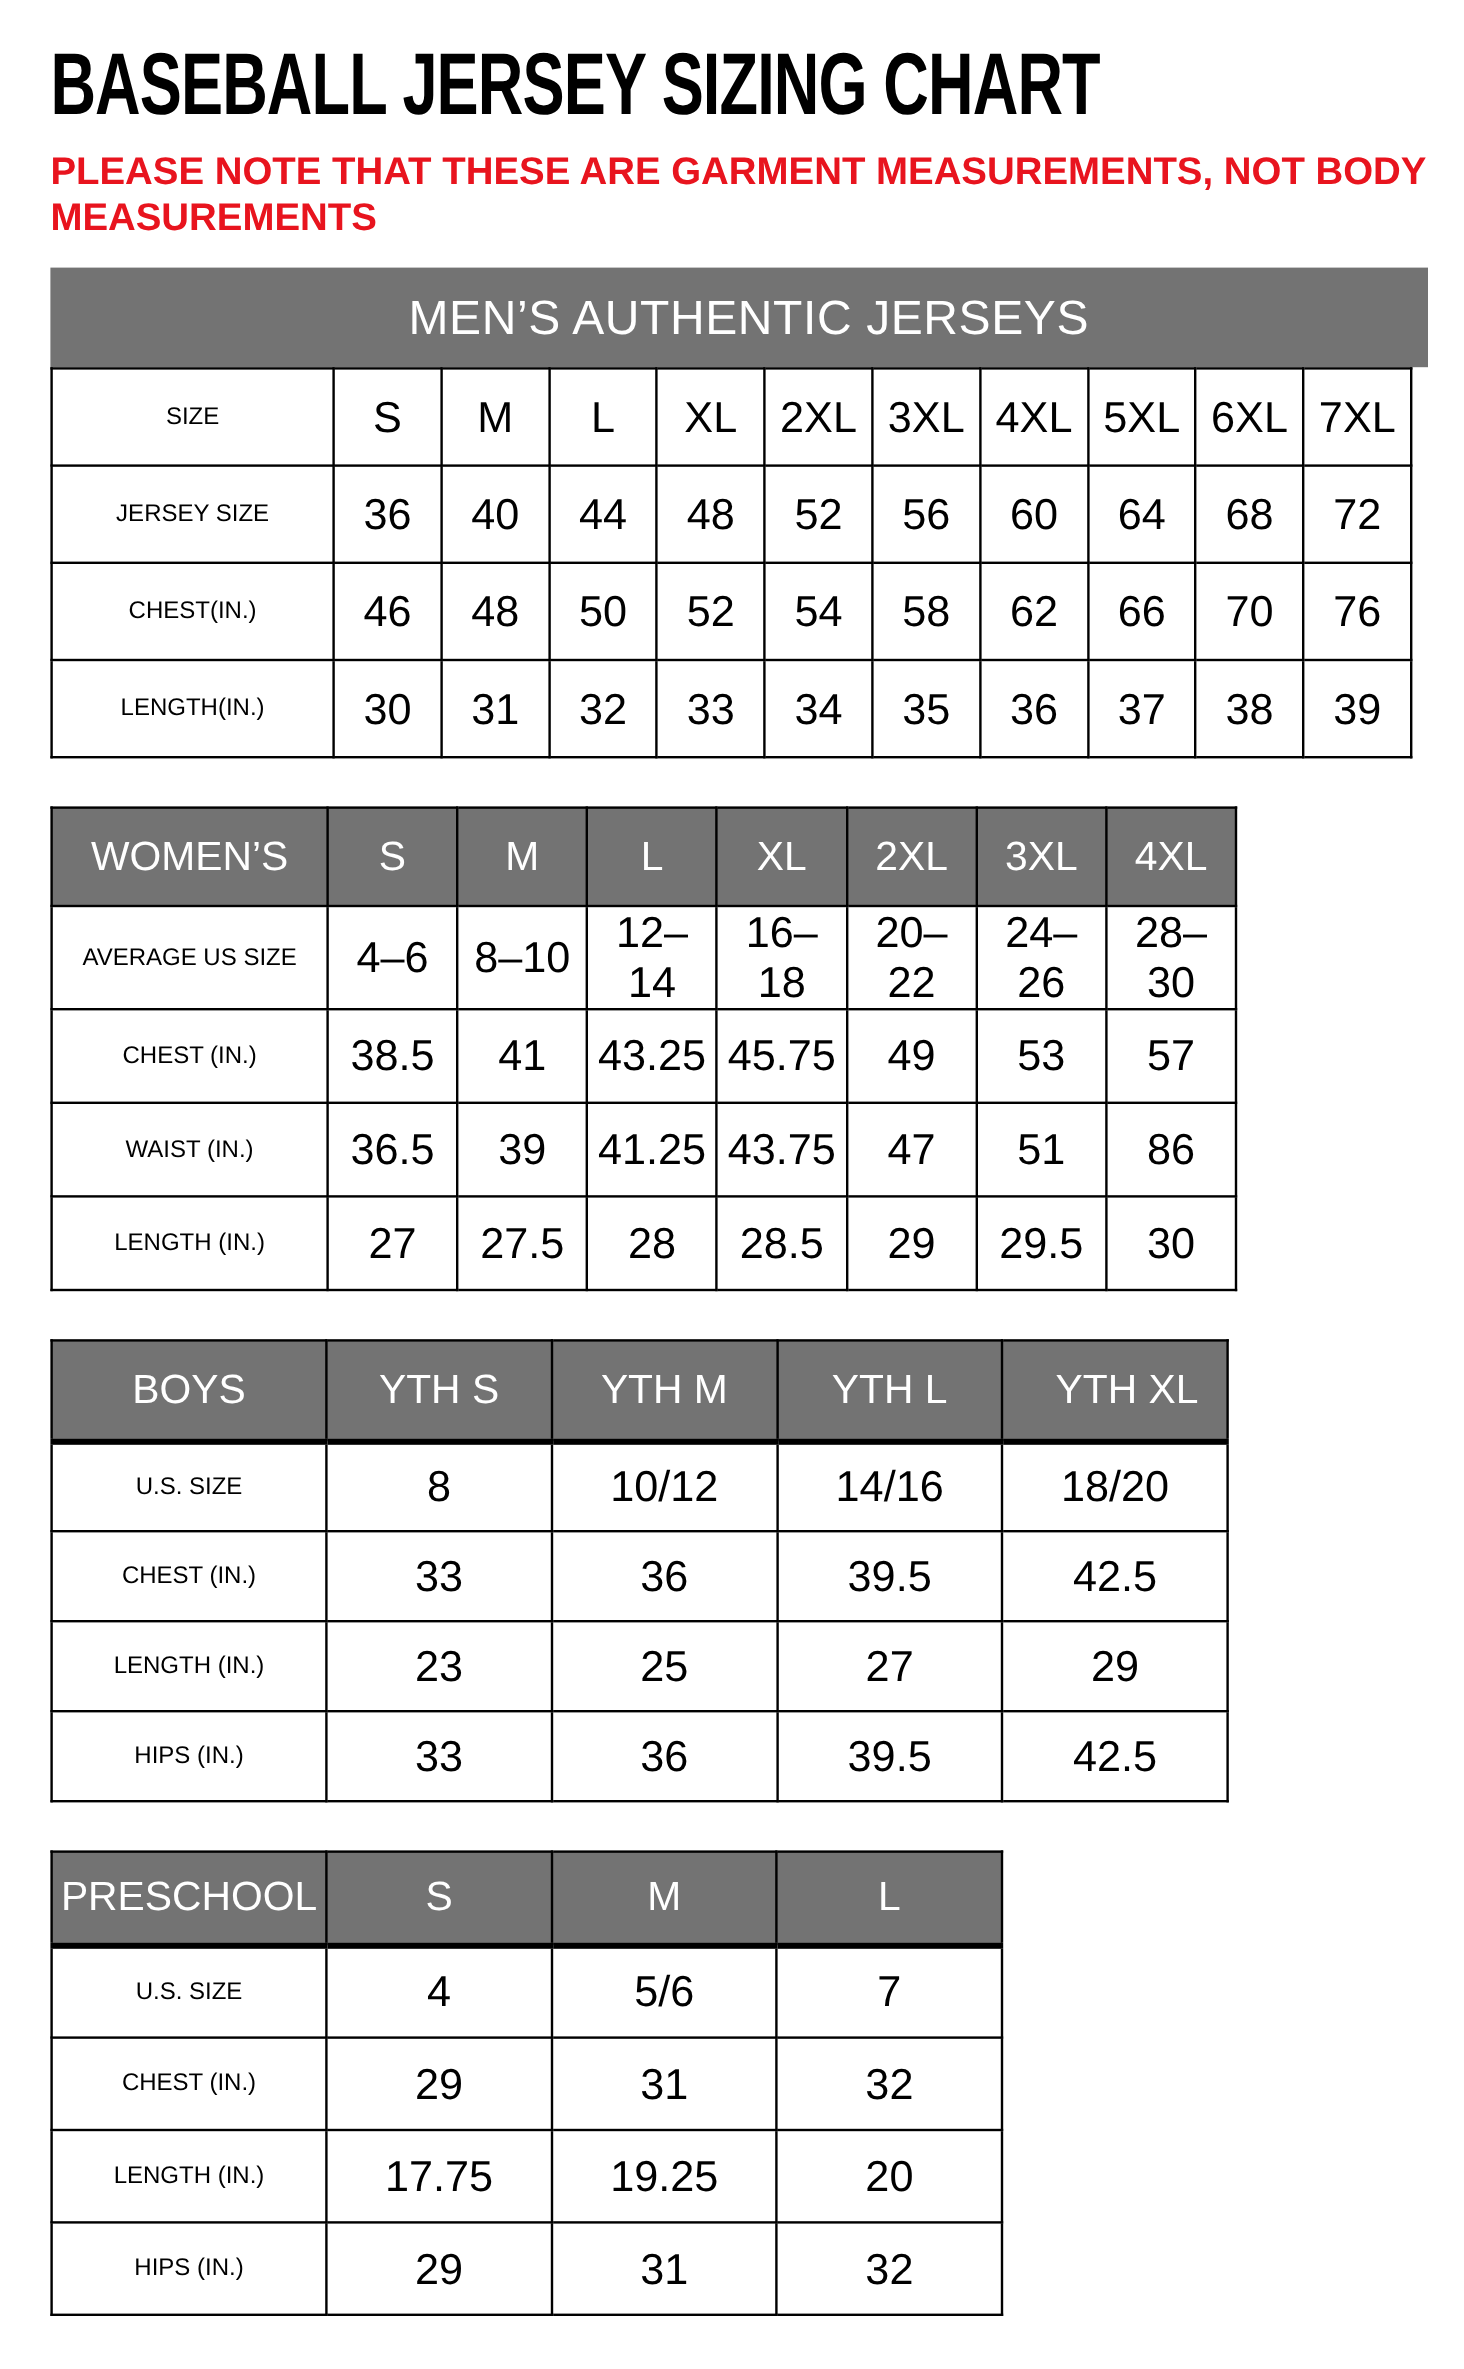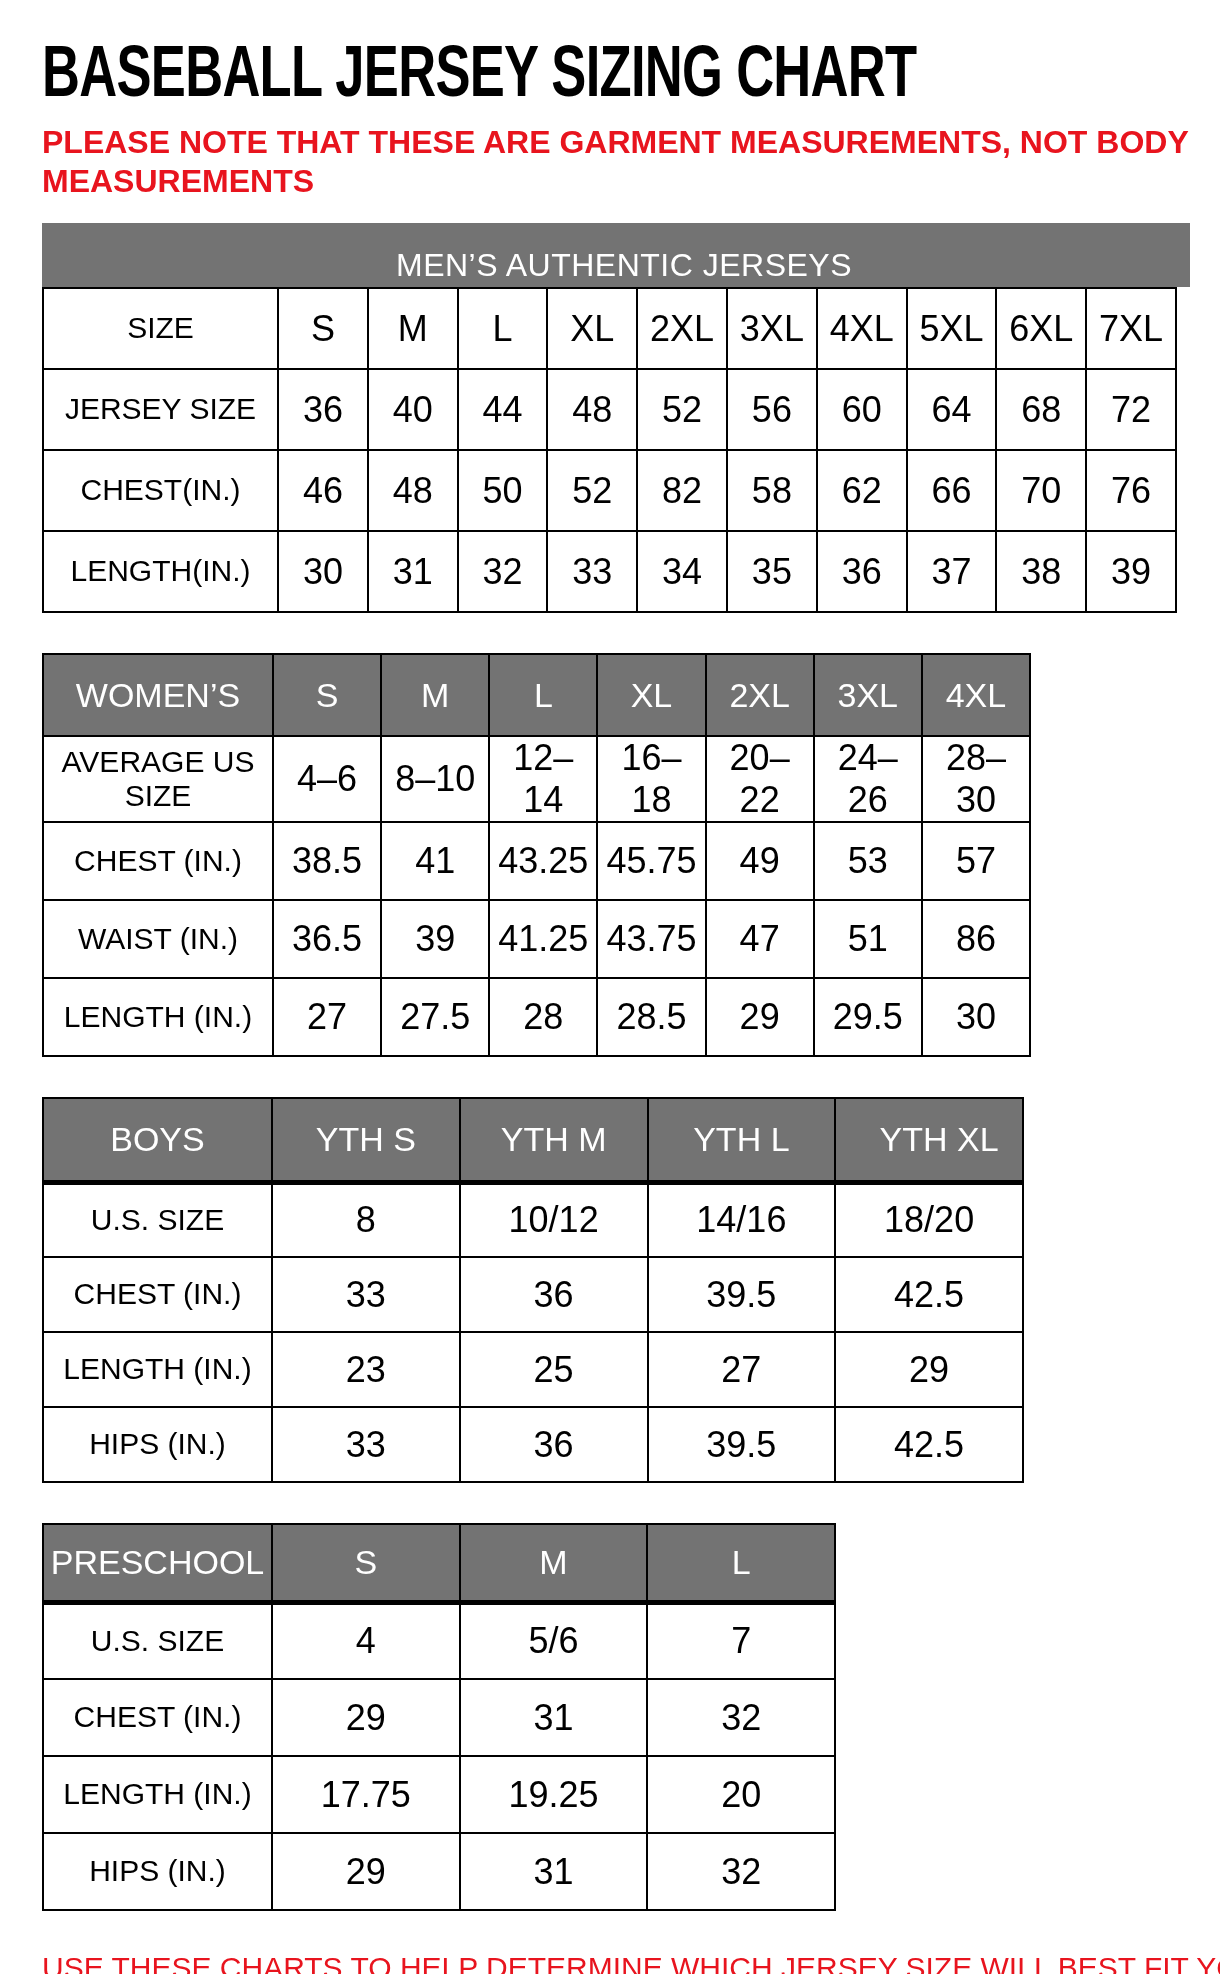--- a/index.html
+++ b/index.html
@@ -9,32 +9,32 @@
   .title{
     font-size:73px;font-weight:bold;line-height:1.0;margin:0 0 16px 0;
     letter-spacing:-1px;white-space:nowrap;
     transform:scaleX(0.72);transform-origin:0 50%;
   }
   .note{font-size:32px;line-height:1.22;margin:0 0 22px 0;font-weight:bold;}
   .note div{white-space:nowrap;}
 
   .tbl-section{margin:0 0 40px 0;}
   .banner{
-    height:64px;line-height:84px;text-align:center;color:#fff;
-    font-size:32px;letter-spacing:0.5px;padding-left:16px;
+    height:83px;line-height:84px;text-align:center;color:#fff;
+    font-size:40px;letter-spacing:0.5px;padding-left:16px;
   }
   table.size-table{
     border-collapse:collapse;table-layout:fixed;
     margin:0;background:#fff;
   }
   table.size-table th,table.size-table td{
     border:2px solid #000;text-align:center;vertical-align:middle;
     font-weight:normal;padding:0 4px;box-sizing:border-box;
   }
-  table.size-table th.row-label{font-size:30px;line-height:1.15;}
+  table.size-table th.row-label{font-size:20px;line-height:1.15;}
   table.size-table td{font-size:36px;}
   table.size-table tr.head-row th{
     color:#ffffff;font-size:34px;border:2px solid #000;
   }
   table.thick-head tr.head-row th{border-bottom:5px solid #000;}
 
   .t-mens{width:1135px;}
   .t-mens td,.t-mens th{height:81px;}
   .t-womens{width:989px;}
   .t-womens td,.t-womens th{height:78px;}
@@ -92,21 +92,21 @@
             <td>64</td>
             <td>68</td>
             <td>72</td>
           </tr>
           <tr>
             <th class="row-label">CHEST(IN.)</th>
             <td>46</td>
             <td>48</td>
             <td>50</td>
             <td>52</td>
-            <td>82</td>
+            <td>54</td>
             <td>58</td>
             <td>62</td>
             <td>66</td>
             <td>70</td>
             <td>76</td>
           </tr>
           <tr>
             <th class="row-label">LENGTH(IN.)</th>
             <td>30</td>
             <td>31</td>

